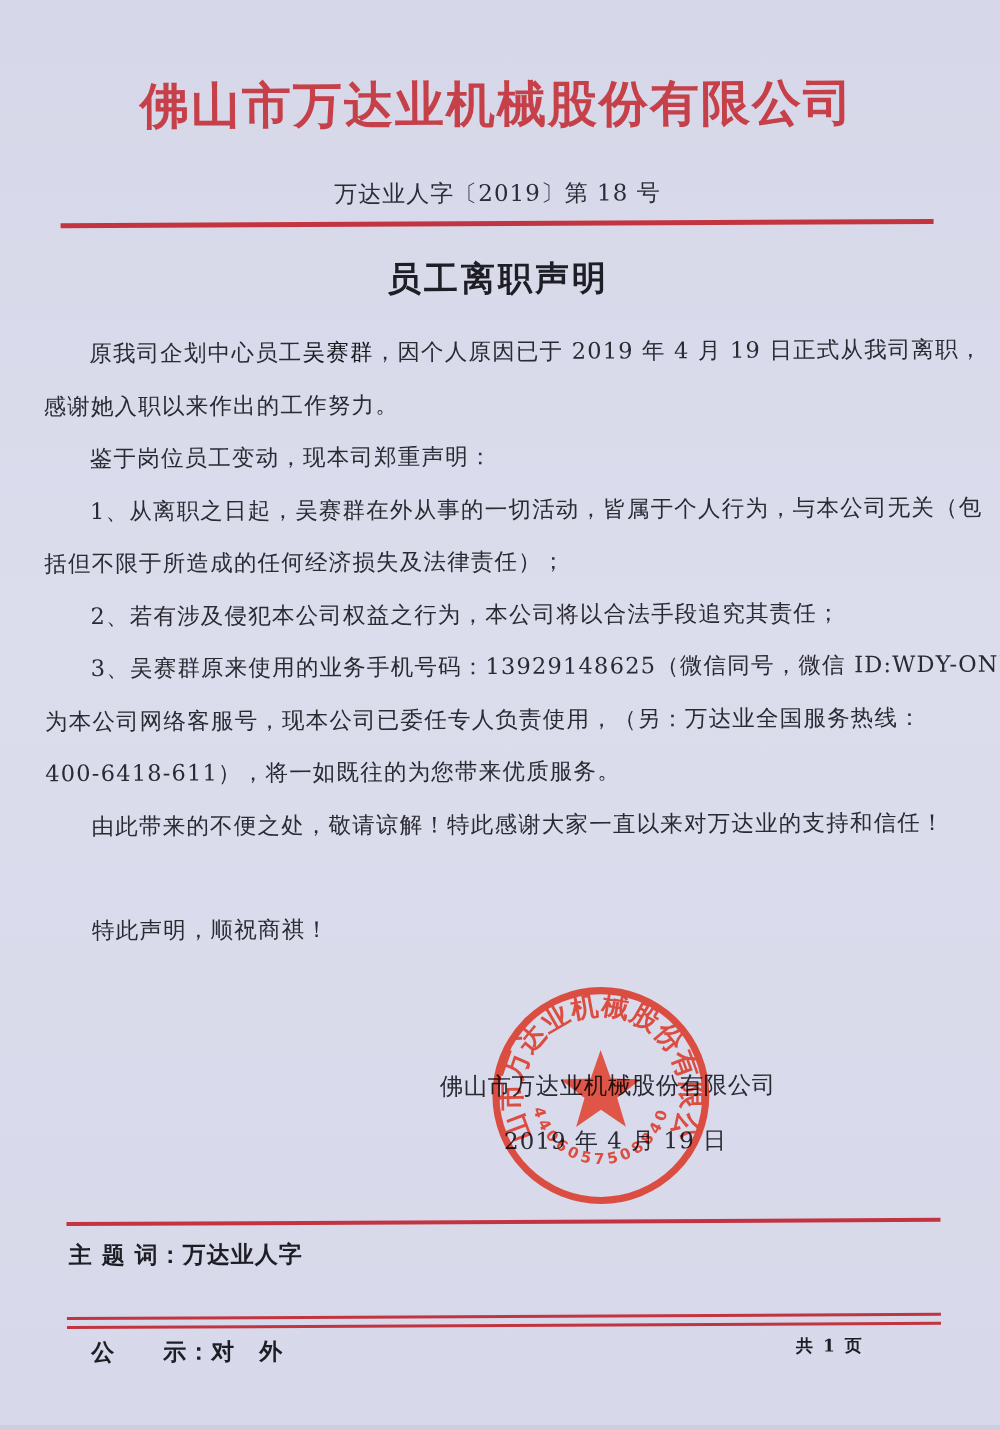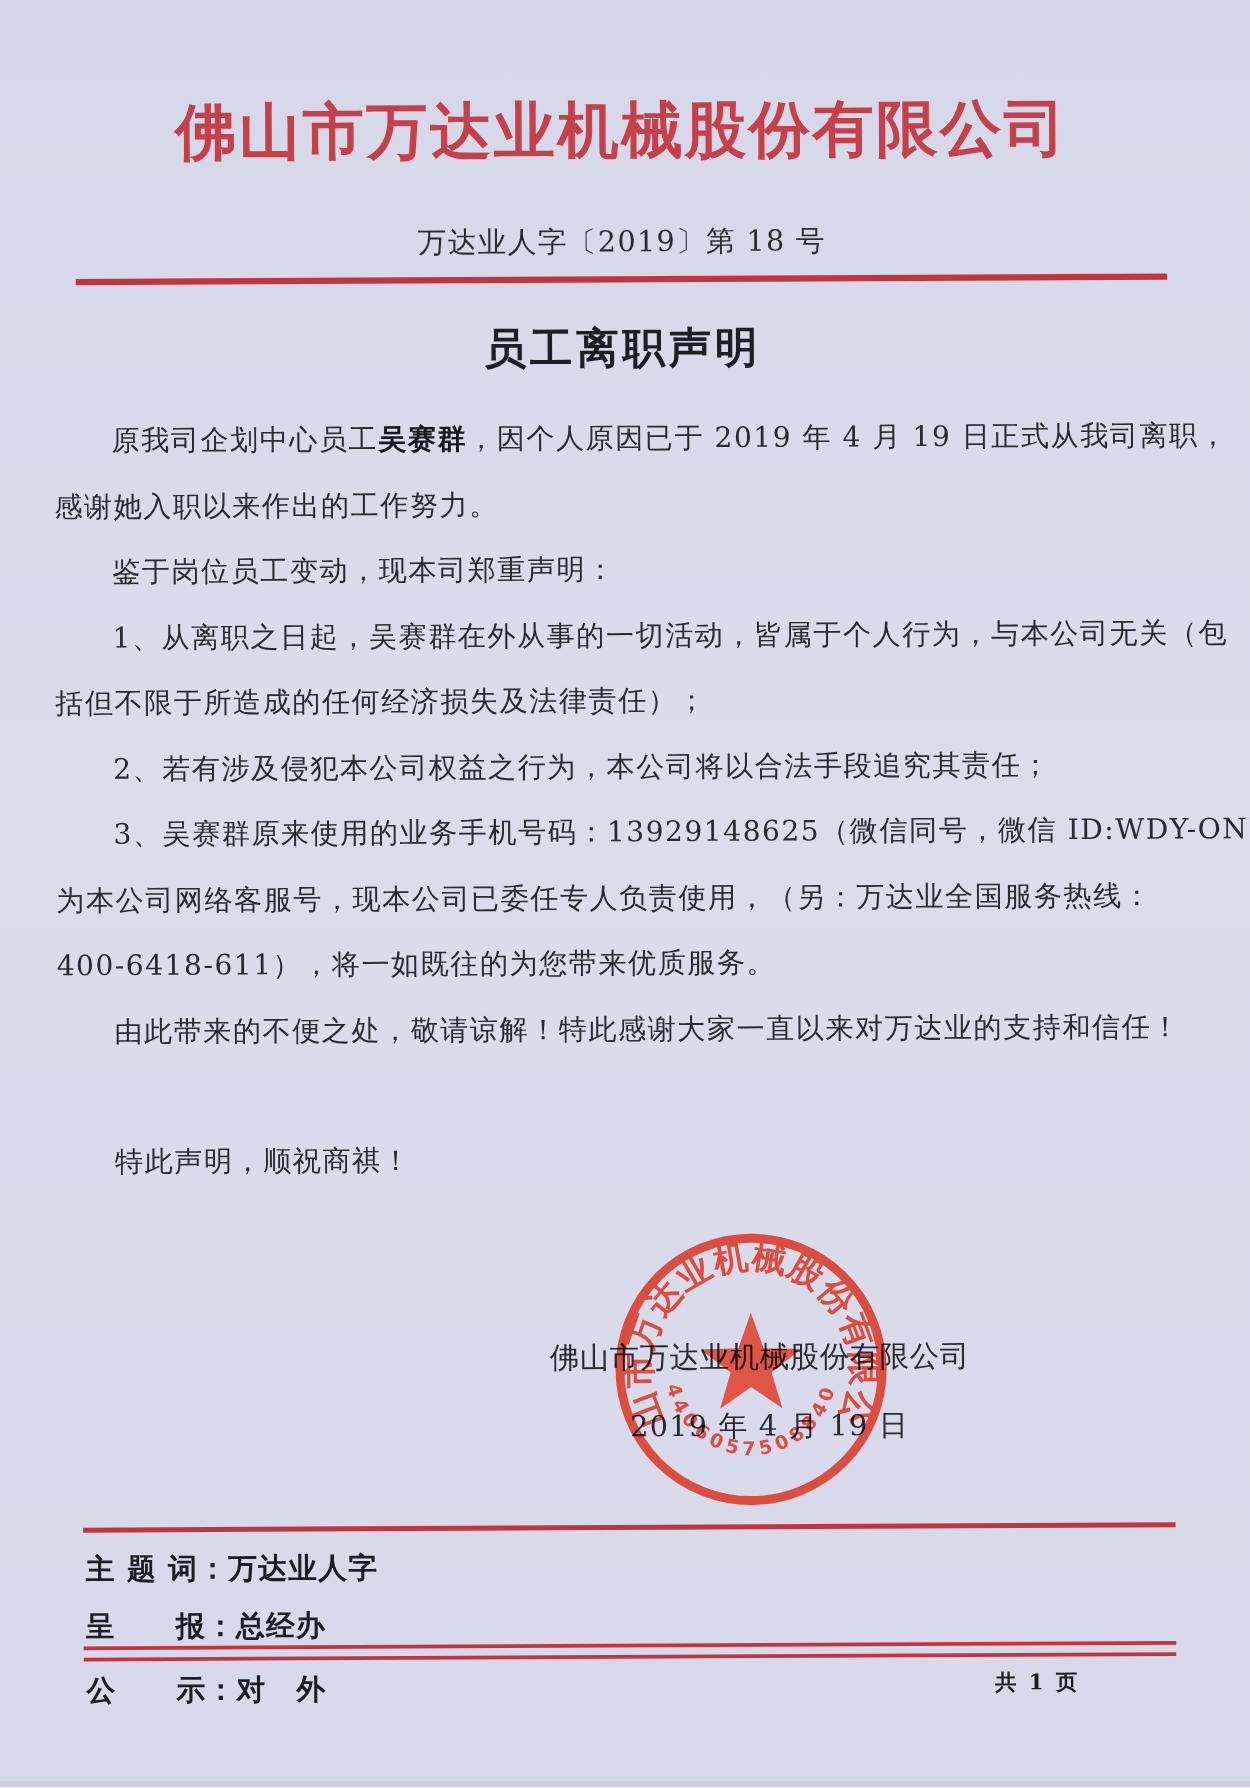--- a/index.html
+++ b/index.html
@@ -18,41 +18,41 @@
   .doc-number{top:178px;left:0;width:100%;text-align:center;font-size:23px;letter-spacing:1px;color:#2c2c36;}
   .rule-main{top:221px;left:63px;width:873px;height:5px;background:#c23440;}
   
   .doc-title{top:256px;left:0;width:100%;text-align:center;font-size:34px;font-weight:bold;
              letter-spacing:3px;color:#1e1e26;margin:0;}
   
   .body-text{top:325px;left:45px;width:920px;font-size:22.5px;letter-spacing:1.2px;color:#2a2a33;}
   .line{height:52.5px;line-height:52.5px;white-space:nowrap;}
   .indent{padding-left:46px;}
   .closing-gap{margin-top:52px;}
-  .emp-name{font-weight:bold;color:#17171f;}
+  .emp-name{font-weight:normal;color:#17171f;}
   
   .sig-company{top:1070px;left:438px;font-size:23.5px;letter-spacing:0.5px;color:#2a2a33;white-space:nowrap;}
   .sig-date{top:1126px;left:502px;font-size:23px;letter-spacing:1px;color:#2a2a33;white-space:nowrap;}
   
   .stamp{top:980px;left:483px;width:232px;height:232px;mix-blend-mode:multiply;opacity:0.92;}
   .seal-ring{fill:none;stroke:#dd4132;stroke-width:7;}
   .seal-arc-text{fill:#dd4132;font-size:27px;font-weight:bold;letter-spacing:1px;
                  font-family:"DejaVu Serif","Liberation Serif",serif;}
   .seal-serial{fill:#dd4132;font-size:15px;font-weight:bold;letter-spacing:4px;
                font-family:"DejaVu Sans","Liberation Sans",sans-serif;}
   .seal-star{fill:#e04a38;}
   
   .f-rule{left:64px;width:874px;background:#c23440;}
   .f-rule-top{top:1220px;height:4px;}
   .f-rule-mid1{top:1315px;height:3px;}
   .f-rule-mid2{top:1324px;height:3px;}
   .f-row{left:66px;font-size:23px;font-weight:bold;letter-spacing:1px;color:#1d1d25;white-space:nowrap;}
   .f-row1{top:1238px;}
   .f-row2{top:1284px;}
-  .f-row3{top:1335px;}
+  .f-row3{top:1335px;margin-left:22px;}
   .page-count{left:793px;top:1336px;font-size:17px;font-weight:bold;letter-spacing:2px;color:#1d1d25;white-space:nowrap;}
   .scan-edge{left:0;bottom:0;width:100%;height:5px;background:#c3c4d4;opacity:.55;}
 </style>
 </head>
 <body>
 
 <div class="page">
   <div class="tilt">
 
     <h1 class="abs letterhead">佛山市万达业机械股份有限公司</h1>
@@ -90,21 +90,20 @@
       </text>
       <text class="seal-serial">
         <textPath href="#sealArcBottom" startOffset="50%" text-anchor="middle">4406057508840</textPath>
       </text>
     </svg>
 
     <div class="abs f-rule f-rule-top"></div>
 
     <div class="abs f-row f-row1"><span>主 题 词：</span><span>万达业人字</span></div>
 
-    <div class="abs f-row f-row2"><span>呈　　报：</span><span>总经办</span></div>
 
     <div class="abs f-rule f-rule-mid1"></div>
     <div class="abs f-rule f-rule-mid2"></div>
 
     <div class="abs f-row f-row3"><span>公　　示：</span><span>对　外</span></div>
 
     <div class="abs page-count">共 1 页</div>
 
   </div>
   <div class="abs scan-edge"></div>

